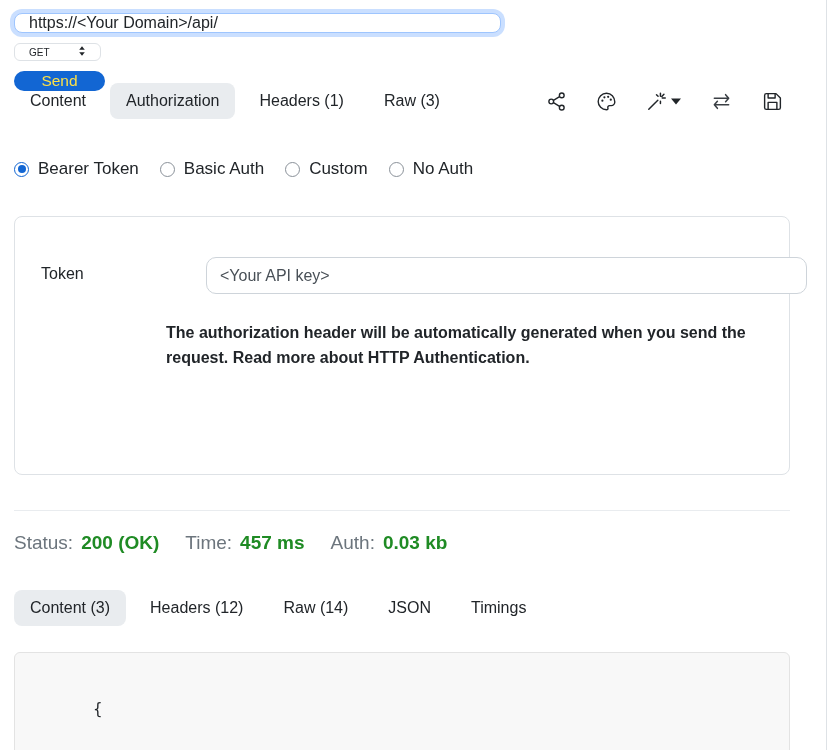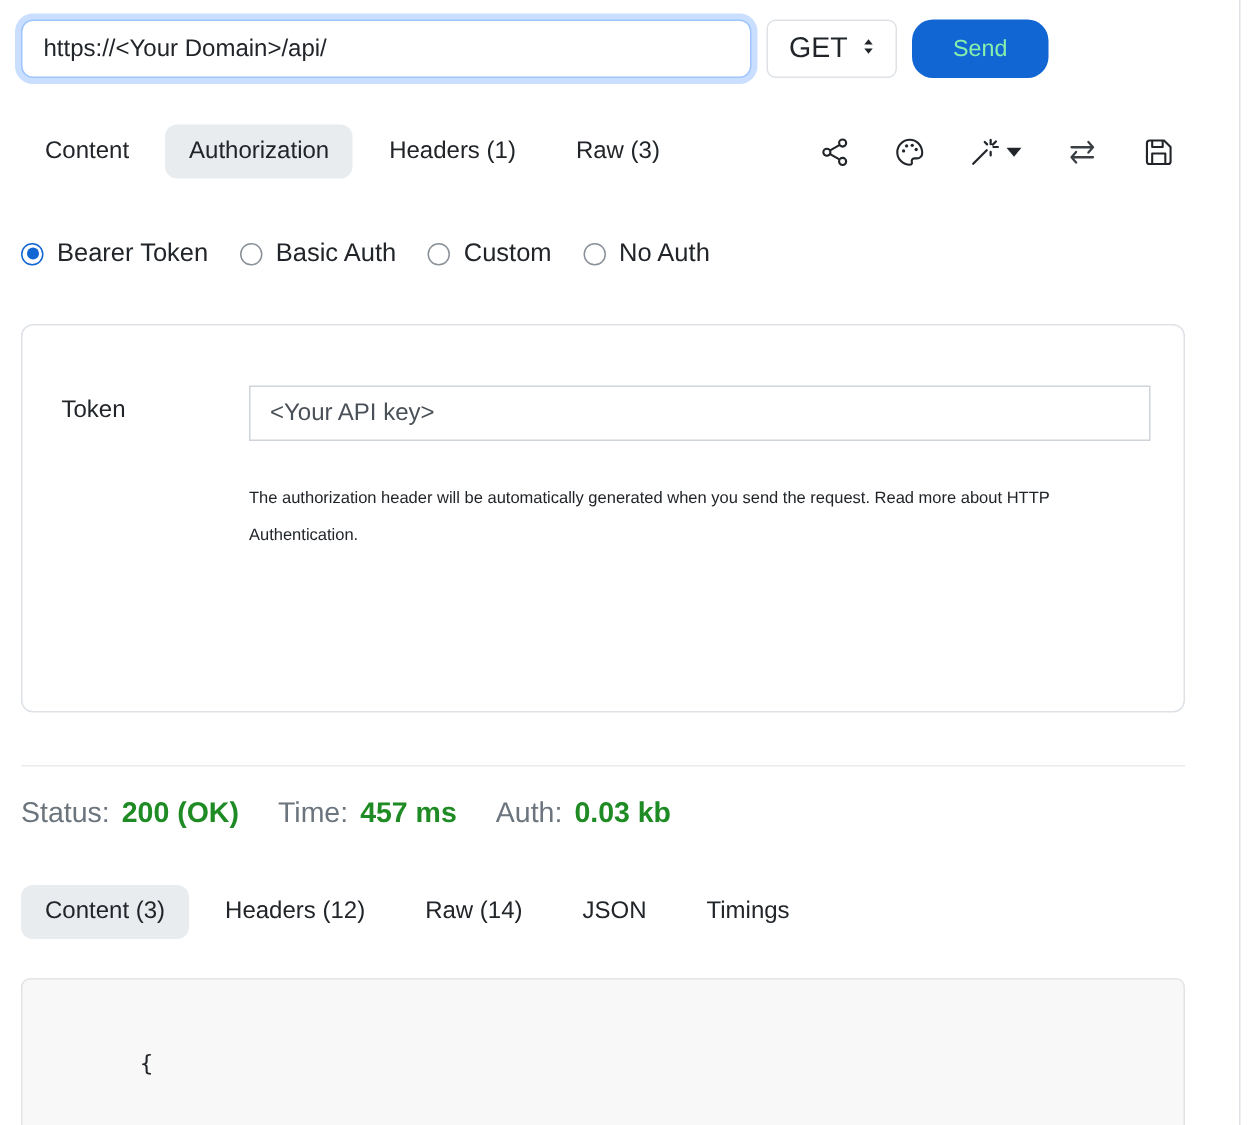--- a/index.html
+++ b/index.html
@@ -15,37 +15,37 @@
   body{
     width:837px;height:750px;overflow:hidden;background:#fff;
     font-family:"Liberation Sans", sans-serif;color:var(--text);
   }
   .app{
     width:827px;height:750px;border-right:1px solid var(--border);
     padding:13px 37px 0 14px;
   }
 
   
-  .request-bar{display:flex;gap:10px;align-items:stretch;height:39px;}
+  .request-bar{display:flex;gap:10px;align-items:stretch;height:39px;flex-direction:column;}
   .url-input{
     width:487px;height:39px;border:1px solid #9ec5fe;border-radius:8px;
     box-shadow:0 0 0 4px rgba(13,110,253,.22);
     padding:0 14px;font-size:16px;color:var(--text);outline:none;
     font-family:"Liberation Sans", sans-serif;
   }
   .select{
     display:flex;align-items:center;justify-content:space-between;
     border:1px solid var(--border);border-radius:6px;background:#fff;
-    padding:0 11px 0 14px;font-size:19px;cursor:pointer;
+    padding:0 11px 0 14px;font-size:10px;cursor:pointer;
   }
   .select.method{width:87px;}
   .select.region{width:71px;}
   .send-btn{
     width:91px;height:39px;border:none;border-radius:14px;
-    background:var(--accent);color:#86efac;font-size:15.5px;cursor:pointer;
+    background:var(--accent);color:#fde047;font-size:15.5px;cursor:pointer;
     font-family:"Liberation Sans", sans-serif;
   }
 
   
   .tabs-row{margin-top:31px;display:flex;align-items:center;gap:8px;}
   .tab{
     padding:9px 16px;font-size:16px;border-radius:8px;color:var(--text);
     cursor:pointer;white-space:nowrap;
   }
   .tab.active{background:#e9ecef;}
@@ -67,25 +67,26 @@
   }
 
   
   .card{
     margin-top:37px;width:776px;height:259px;border:1px solid var(--border);
     border-radius:8px;padding:40px 22px 0 26px;display:flex;
   }
   .card .field-label{width:125px;font-size:16px;padding-top:8px;}
   .card .field-main{flex:1;}
   .token-input{
-    width:100%;height:37px;border:1px solid #ced4da;border-radius:0;
+    width:100%;height:37px;border:1px solid #ced4da;border-radius:10px;
     padding:0 13px;font-size:16px;color:#495057;outline:none;
     font-family:"Liberation Sans", sans-serif;
-  }
-  .helper{margin:26px 0 0;font-size:11px;line-height:25px;color:var(--text);max-width:588px;}
+    margin-left:40px;
+  }
+  .helper{margin:26px 0 0;font-size:16px;line-height:25px;color:var(--text);max-width:588px;font-weight:bold;}
 
   
   .divider{margin-top:35px;border:none;border-top:1px solid #e9ecef;width:776px;}
   .status-row{margin-top:21px;display:flex;align-items:center;gap:26px;font-size:19px;}
   .status-pair{display:flex;align-items:baseline;gap:8px;}
   .status-label{color:var(--muted);}
   .status-value{color:var(--green);font-weight:700;}
 
   
   .response-tabs{margin-top:36px;display:flex;align-items:center;gap:8px;}

